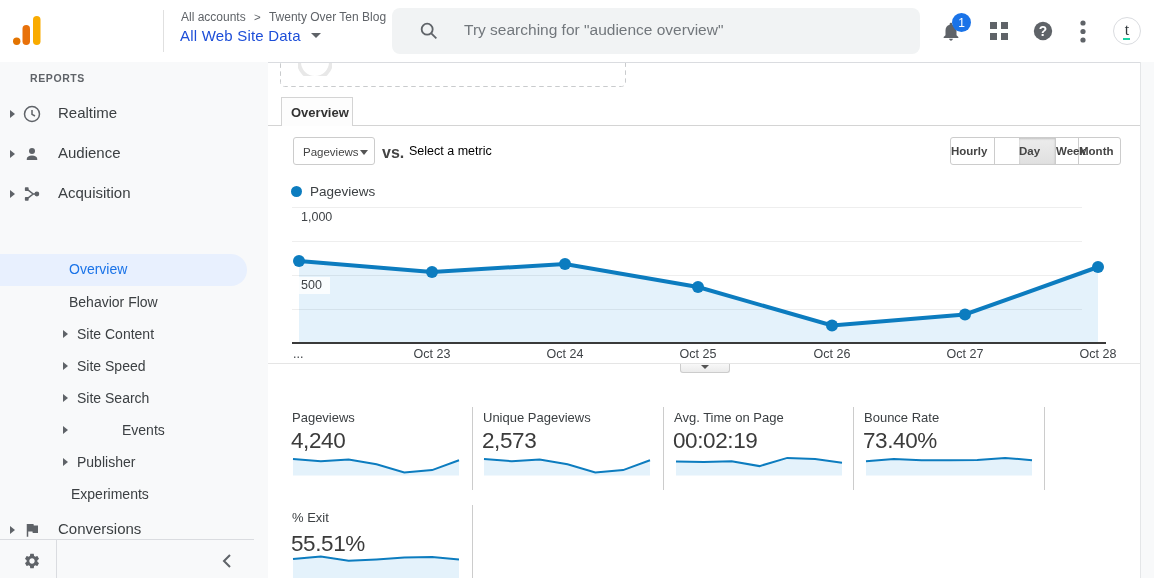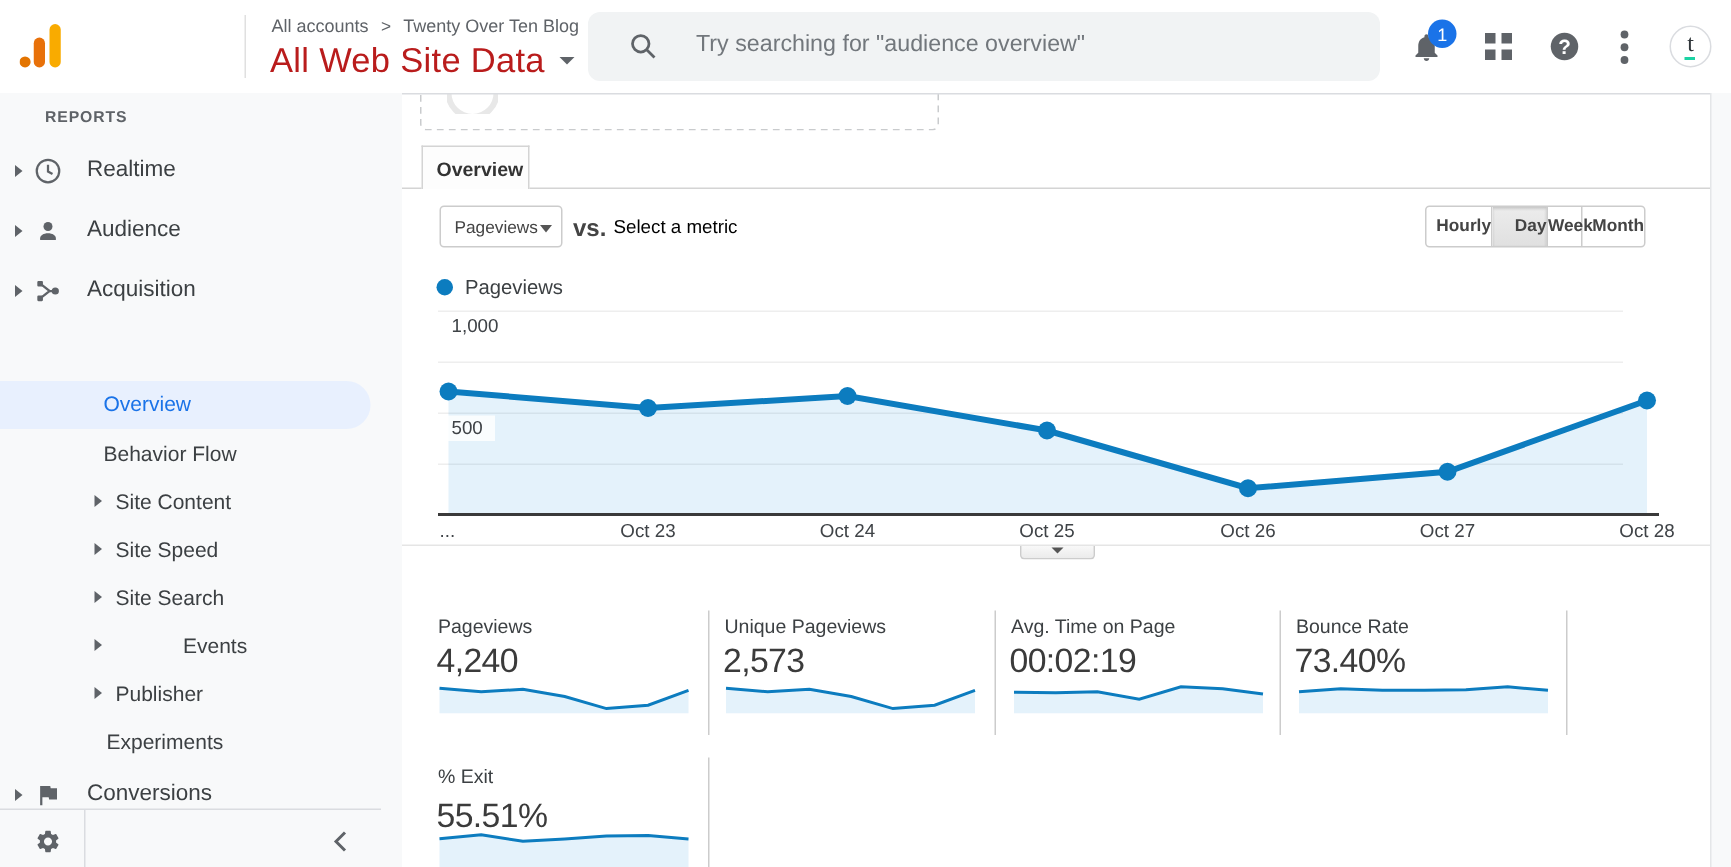--- a/index.html
+++ b/index.html
@@ -5,21 +5,21 @@
 * { margin:0; padding:0; box-sizing:border-box; }
 html,body { width:1154px; height:578px; overflow:hidden; background:#fff;
   font-family:"Liberation Sans", sans-serif; }
 .abs { position:absolute; }
 
 #header { position:absolute; left:0; top:0; width:1154px; height:62px; background:#fff; z-index:5; }
 #an-text { position:absolute; left:59px; top:16px; font-size:24px; color:#5c6065; }
 #hdr-div { position:absolute; left:163px; top:10px; width:1px; height:42px; background:#e0e0e0; }
 #crumb { position:absolute; left:181px; top:10px; font-size:12px; color:#5f6368; }
 #crumb .sep { color:#5f6368; padding:0 5px; font-size:11.5px; }
-#prop { position:absolute; left:180px; top:27px; font-size:23px; color:#b91c1c; letter-spacing:0.2px; }
+#prop { position:absolute; left:180px; top:27px; font-size:15px; color:#1d4ed8; letter-spacing:0.2px; }
 #prop .car { display:inline-block; margin-left:10px; width:0; height:0; border-left:5px solid transparent; border-right:5px solid transparent; border-top:5px solid #5f6368; vertical-align:middle; margin-bottom:3px; }
 #search { position:absolute; left:392px; top:8px; width:528px; height:46px; background:#f1f3f4; border-radius:8px; }
 #search .ph { position:absolute; left:72px; top:13px; font-size:15.5px; color:#72777c; }
 
 #sidebar { position:absolute; left:0; top:62px; width:268px; height:516px; background:#f8f9fa; }
 #reports { position:absolute; left:30px; top:10px; font-size:10.5px; font-weight:bold; letter-spacing:0.6px; color:#5f6368; }
 .nav-item { position:absolute; left:0; width:247px; height:40px; }
 .nav-item .car { position:absolute; left:10px; top:16px; width:0; height:0; border-top:4px solid transparent; border-bottom:4px solid transparent; border-left:5px solid #5f6368; }
 .nav-item .car.down { left:8px; top:18px; border-left:4px solid transparent; border-right:4px solid transparent; border-top:5px solid #3c4043; border-bottom:none; }
 .nav-item .ic { position:absolute; left:23px; top:11px; }
@@ -39,22 +39,22 @@
 #tab { position:absolute; left:13px; top:35px; width:72px; height:29px; background:#fdfdfd; border:1px solid #d4d4d4; border-bottom:none; z-index:2; }
 #tab span { position:absolute; left:9px; top:7px; font-size:13px; font-weight:bold; color:#333; }
 #tabline { position:absolute; left:0; top:63px; width:872px; height:1px; background:#d4d4d4; }
 
 #metric-sel { position:absolute; left:25px; top:75px; width:82px; height:28px; background:#fff; border:1px solid #ccc; border-radius:3px; }
 #metric-sel span { position:absolute; left:9px; top:8px; font-size:11.5px; color:#444; }
 #metric-sel .car { position:absolute; right:6px; top:12px; width:0; height:0; border-left:4px solid transparent; border-right:4px solid transparent; border-top:5px solid #555; }
 #vs { position:absolute; left:114px; top:82px; font-size:16px; font-weight:bold; color:#444; }
 #selmetric { position:absolute; left:141px; top:82px; font-size:12.5px; color:#000000; }
 #granular { position:absolute; left:682px; top:75px; height:28px; display:flex; border:1px solid #ccc; border-radius:3px; background:#fff; }
-#granular div { width:44px; text-align:right; padding-top:7px; font-size:11.5px; font-weight:bold; color:#444; border-right:1px solid #ccc; }
-#granular div:nth-child(2){ width:37px; }
+#granular div { width:44px; text-align:left; padding-top:7px; font-size:11.5px; font-weight:bold; color:#444; border-right:1px solid #ccc; }
+#granular div:nth-child(2){ width:37px;margin-left:24px; }
 #granular div:nth-child(3){ width:23px; }
 #granular div:nth-child(4){ width:41px; }
 #granular div:last-child { border-right:none; }
 #granular div.on { background:linear-gradient(#ececec,#e0e0e0); box-shadow:inset 0 1px 2px rgba(0,0,0,0.18); }
 
 #legend-dot { position:absolute; left:23px; top:124px; width:11px; height:11px; border-radius:50%; background:#0c7cbf; }
 #legend { position:absolute; left:42px; top:122px; font-size:13.5px; color:#3c4043; }
 
 .card-lbl { position:absolute; font-size:13px; color:#3c4043; }
 .card-val { position:absolute; font-size:22.5px; color:#3b3b3b; letter-spacing:-0.4px; }

